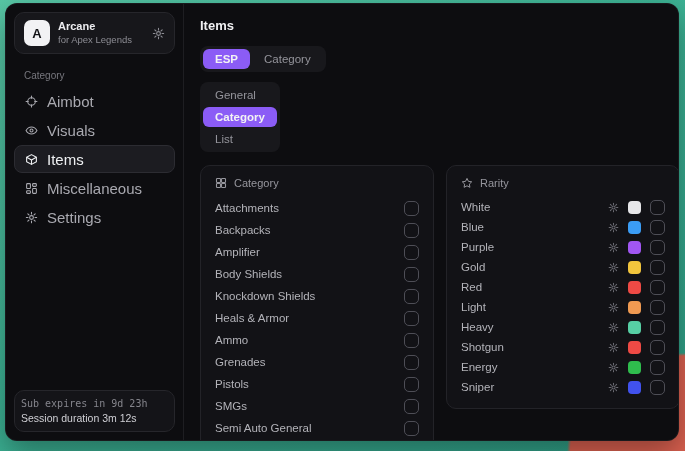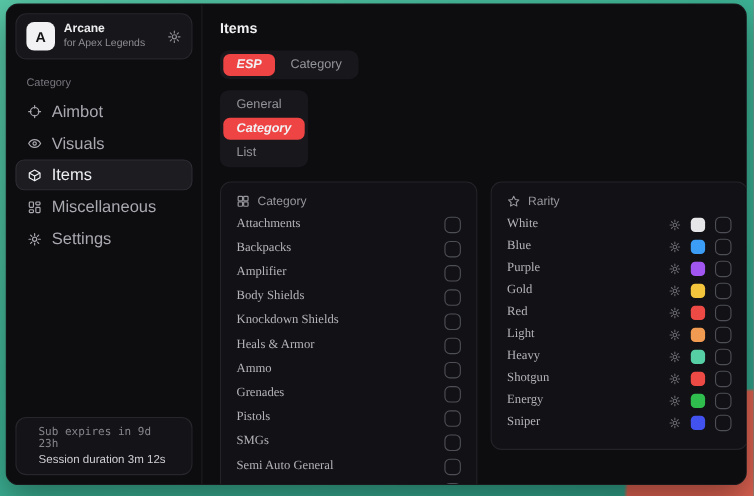--- a/index.html
+++ b/index.html
@@ -25,43 +25,43 @@
   .brand-title { font-size:11px; font-weight:bold; color:#ececef; line-height:1.25; }
   .brand-sub { font-size:9.5px; color:#8d8d94; line-height:1.25; }
   .brand-gear { margin-left:auto; color:#8d8d94; display:flex; }
   .section-label { font-size:10px; color:#77777e; margin:16px 10px 6px; }
   .nav-item { display:flex; align-items:center; gap:9px; height:28px; padding:0 10px;
     border-radius:8px; border:1px solid transparent; color:#a9a9b0; font-size:15px;
     margin-bottom:1px; cursor:default;text-align:right; }
   .nav-item.active { background:#1c1c21; border-color:#2c2c32; color:#eef0f2; }
   .nav-item svg { width:13px; height:13px; flex:none; }
   .sidebar-footer { margin-top:auto; background:#141418; border:1px solid #26262b;
-    border-radius:10px; padding:7px 20px; }
+    border-radius:10px; padding:7px 6px; }
   .sub-line { font-family:"DejaVu Sans Mono", monospace; font-size:10px; color:#85858c; }
   .session-line { font-size:10.5px; color:#cfcfd4; margin-top:3px; }
 
   
   .main { flex:1; padding:14px 16px; display:flex; flex-direction:column; }
   .main-title { font-size:13px; font-weight:bold; color:#f0f0f2; }
   .seg { display:inline-flex; align-self:flex-start; background:#18181c;
     border-radius:8px; padding:3px; gap:2px; }
   .seg.m1 { margin-top:13px; }
   .seg.m2 { margin-top:10px;flex-direction:column; }
   .seg-btn { font-size:11.5px; color:#94949b; padding:4px 12px; border-radius:6px;
     cursor:default; white-space:nowrap; }
-  .seg-btn.active { background:#ef4444; color:#f2f2f4; font-weight:bold;font-style:italic; }
+  .seg-btn.active { background:#8b5cf6; color:#f2f2f4; font-weight:bold; }
 
   .panels { display:flex; gap:12px; margin-top:13px; align-items:flex-start; }
   .panel { width:234px; background:#121216; border:1px solid #232328;
     border-radius:10px; padding:11px 14px; }
   .panel-header { display:flex; align-items:center; gap:7px; color:#96969d;
     font-size:11px; margin-bottom:8px; }
   .panel-header svg { width:12px; height:12px; }
-  .panel-row { display:flex; align-items:flex-start; height:22px; font-size:11.5px;
-    color:#b3b3b9;font-family:Liberation Serif, serif; }
+  .panel-row { display:flex; align-items:center; height:22px; font-size:11.5px;
+    color:#b3b3b9; }
   .panel-row.rarity { height:20px; }
   .panel-row .label { flex:1; }
   .checkbox { width:15px; height:15px; border:1.5px solid #4e4e56; border-radius:5px;
     flex:none; cursor:default; }
   .rarity-right { display:flex; align-items:center; gap:9px; }
   .row-gear { color:#6b6b73; display:flex; cursor:default; }
   .row-gear svg { width:11px; height:11px; }
   .swatch { width:13px; height:13px; border-radius:4px; flex:none; cursor:default; }
 </style>
 </head>

